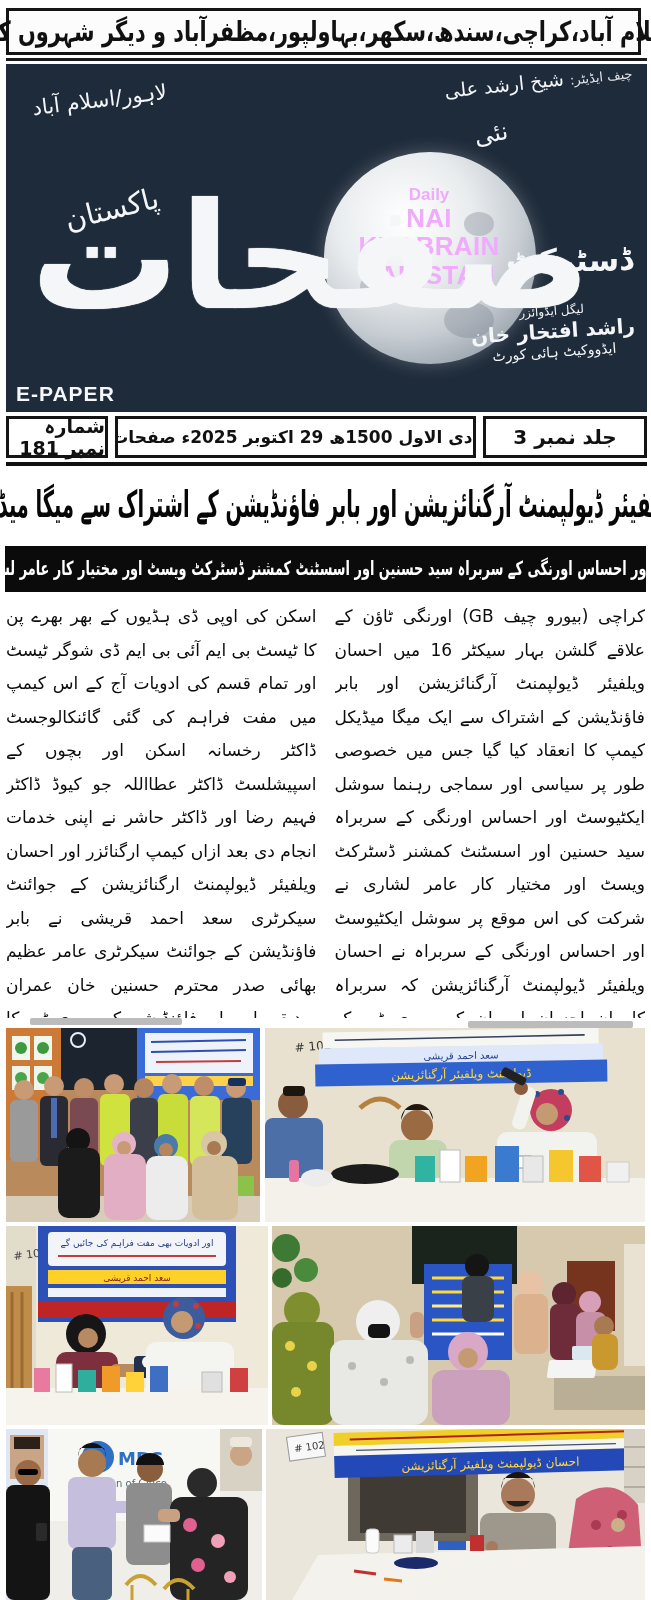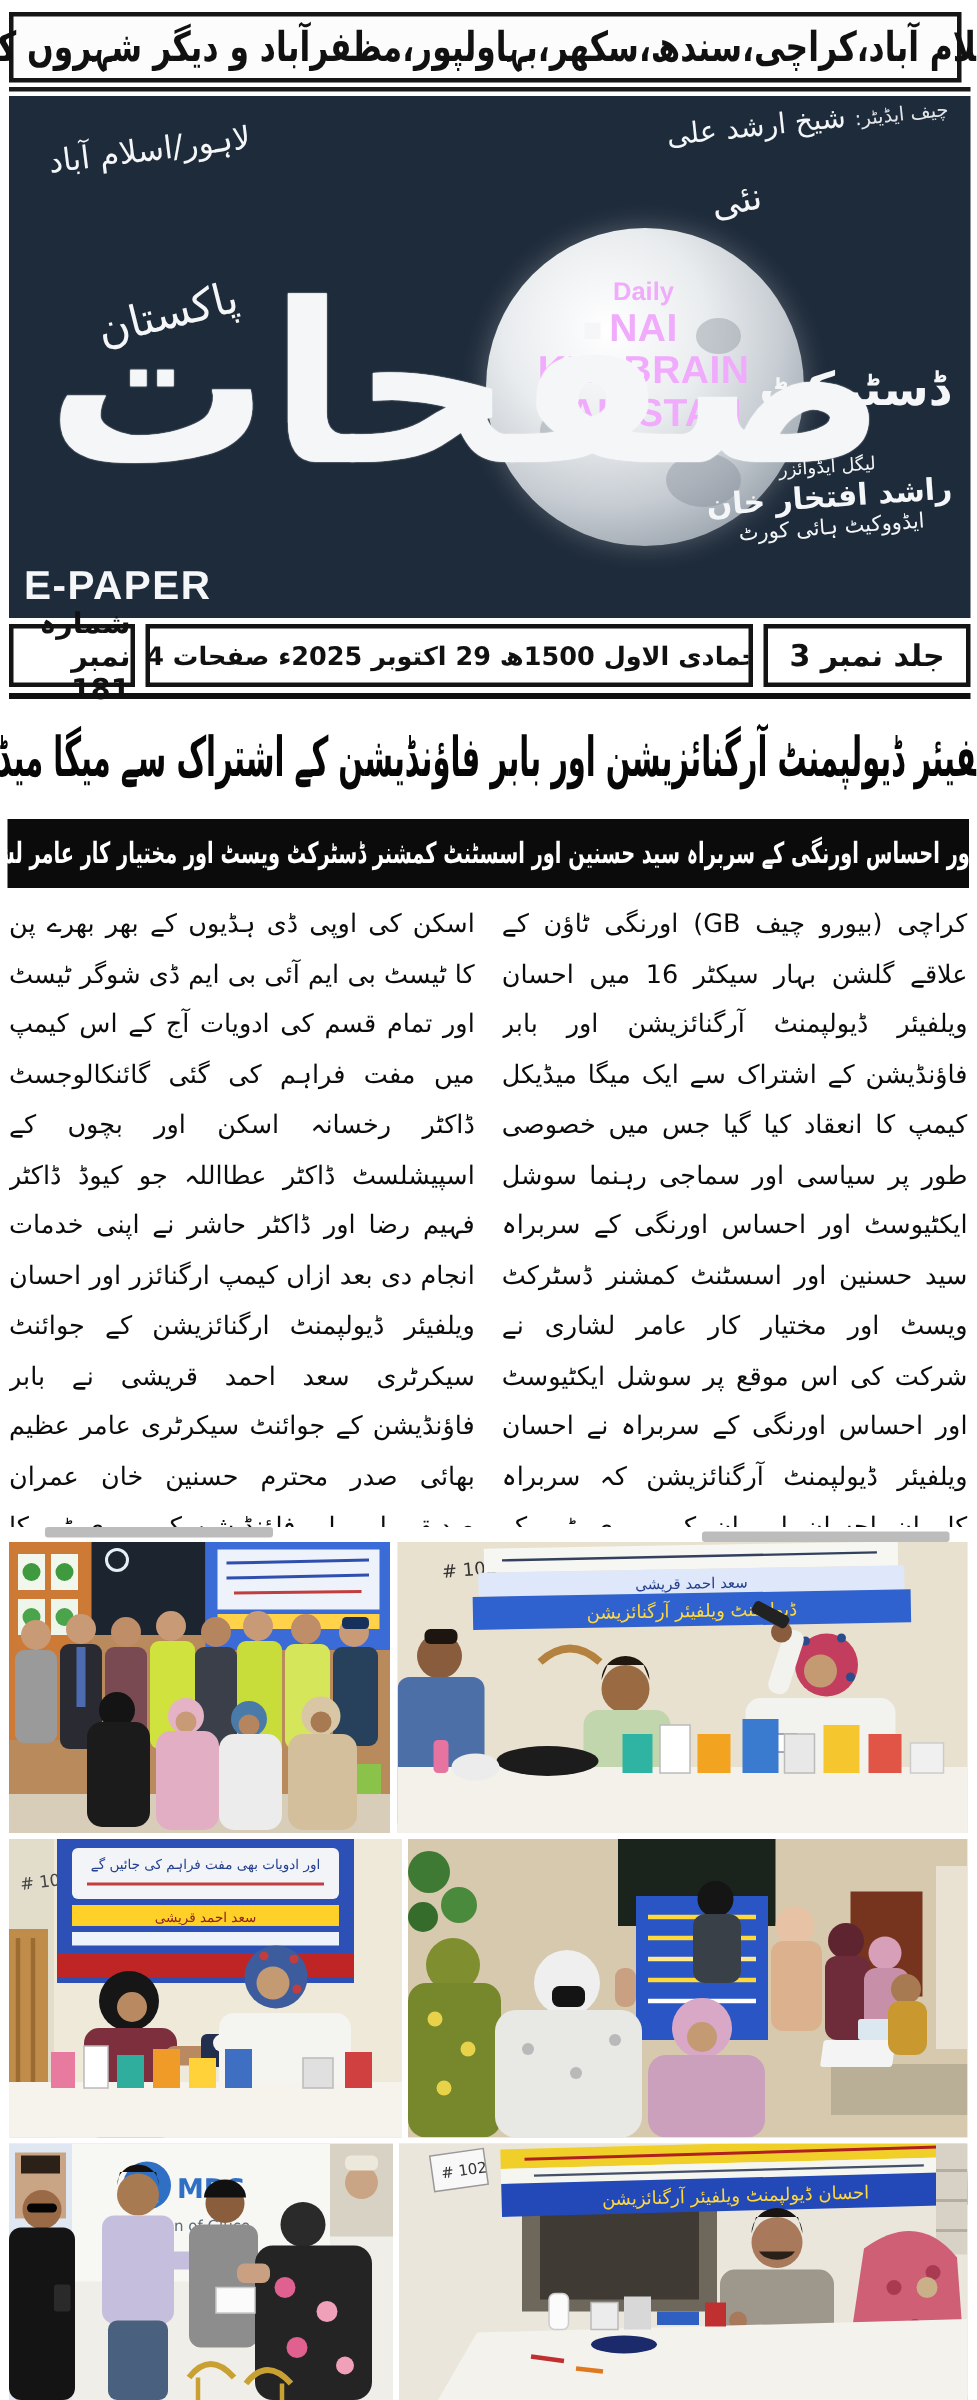--- a/index.html
+++ b/index.html
@@ -34,29 +34,29 @@
                     font-size:148px;font-weight:bold;line-height:290px;white-space:nowrap;
                     text-shadow:0 0 1px #fff;}
   .nai{left:468px;top:56px;transform:rotate(-12deg);font-size:24px;}
   .rooznama{right:14px;top:178px;font-size:31px;font-weight:bold;}
   .legal{right:12px;top:240px;text-align:center;transform:rotate(-4deg);line-height:1.25;}
   .legal .l1{font-size:12px;}
   .legal .l2{font-size:20px;font-weight:bold;}
   .legal .l3{font-size:14px;}
   .pakistan{left:58px;top:128px;transform:rotate(-14deg);font-size:29px;}
   .epaper{left:10px;bottom:6px;font-family:"Liberation Sans",sans-serif;
-          font-weight:bold;font-size:27px;letter-spacing:1px;}
+          font-weight:bold;font-size:21px;letter-spacing:1px;}
 
   
   .issue-bar{left:6px;top:416px;width:641px;height:42px;display:flex;direction:rtl;gap:7px;}
   .issue-bar>div{border:3px solid #141414;box-sizing:border-box;background:#fff;
                  display:flex;align-items:center;justify-content:center;font-weight:bold;}
-  .vol-box{width:138px;font-size:20px;}
+  .vol-box{width:164px;font-size:20px;}
   .date-box{flex:1;font-size:17px;white-space:nowrap;overflow:hidden;}
-  .issue-box{width:84px;font-size:19px;}
+  .issue-box{width:102px;font-size:19px;}
   .heavy-rule{left:6px;top:462px;width:641px;height:4px;background:#101010;}
 
   
   .headline{left:6px;top:468px;width:639px;height:74px;}
   .headline span{font-size:21px;font-weight:bold;white-space:nowrap;
                  transform:scale(0.92,1.75);color:#070707;}
   .subhead{left:5px;top:546px;width:641px;height:46px;background:#0b0b0b;color:#fff;}
   .subhead span{font-size:15px;font-weight:bold;white-space:nowrap;transform:scale(0.86,1.3);}
 
   

